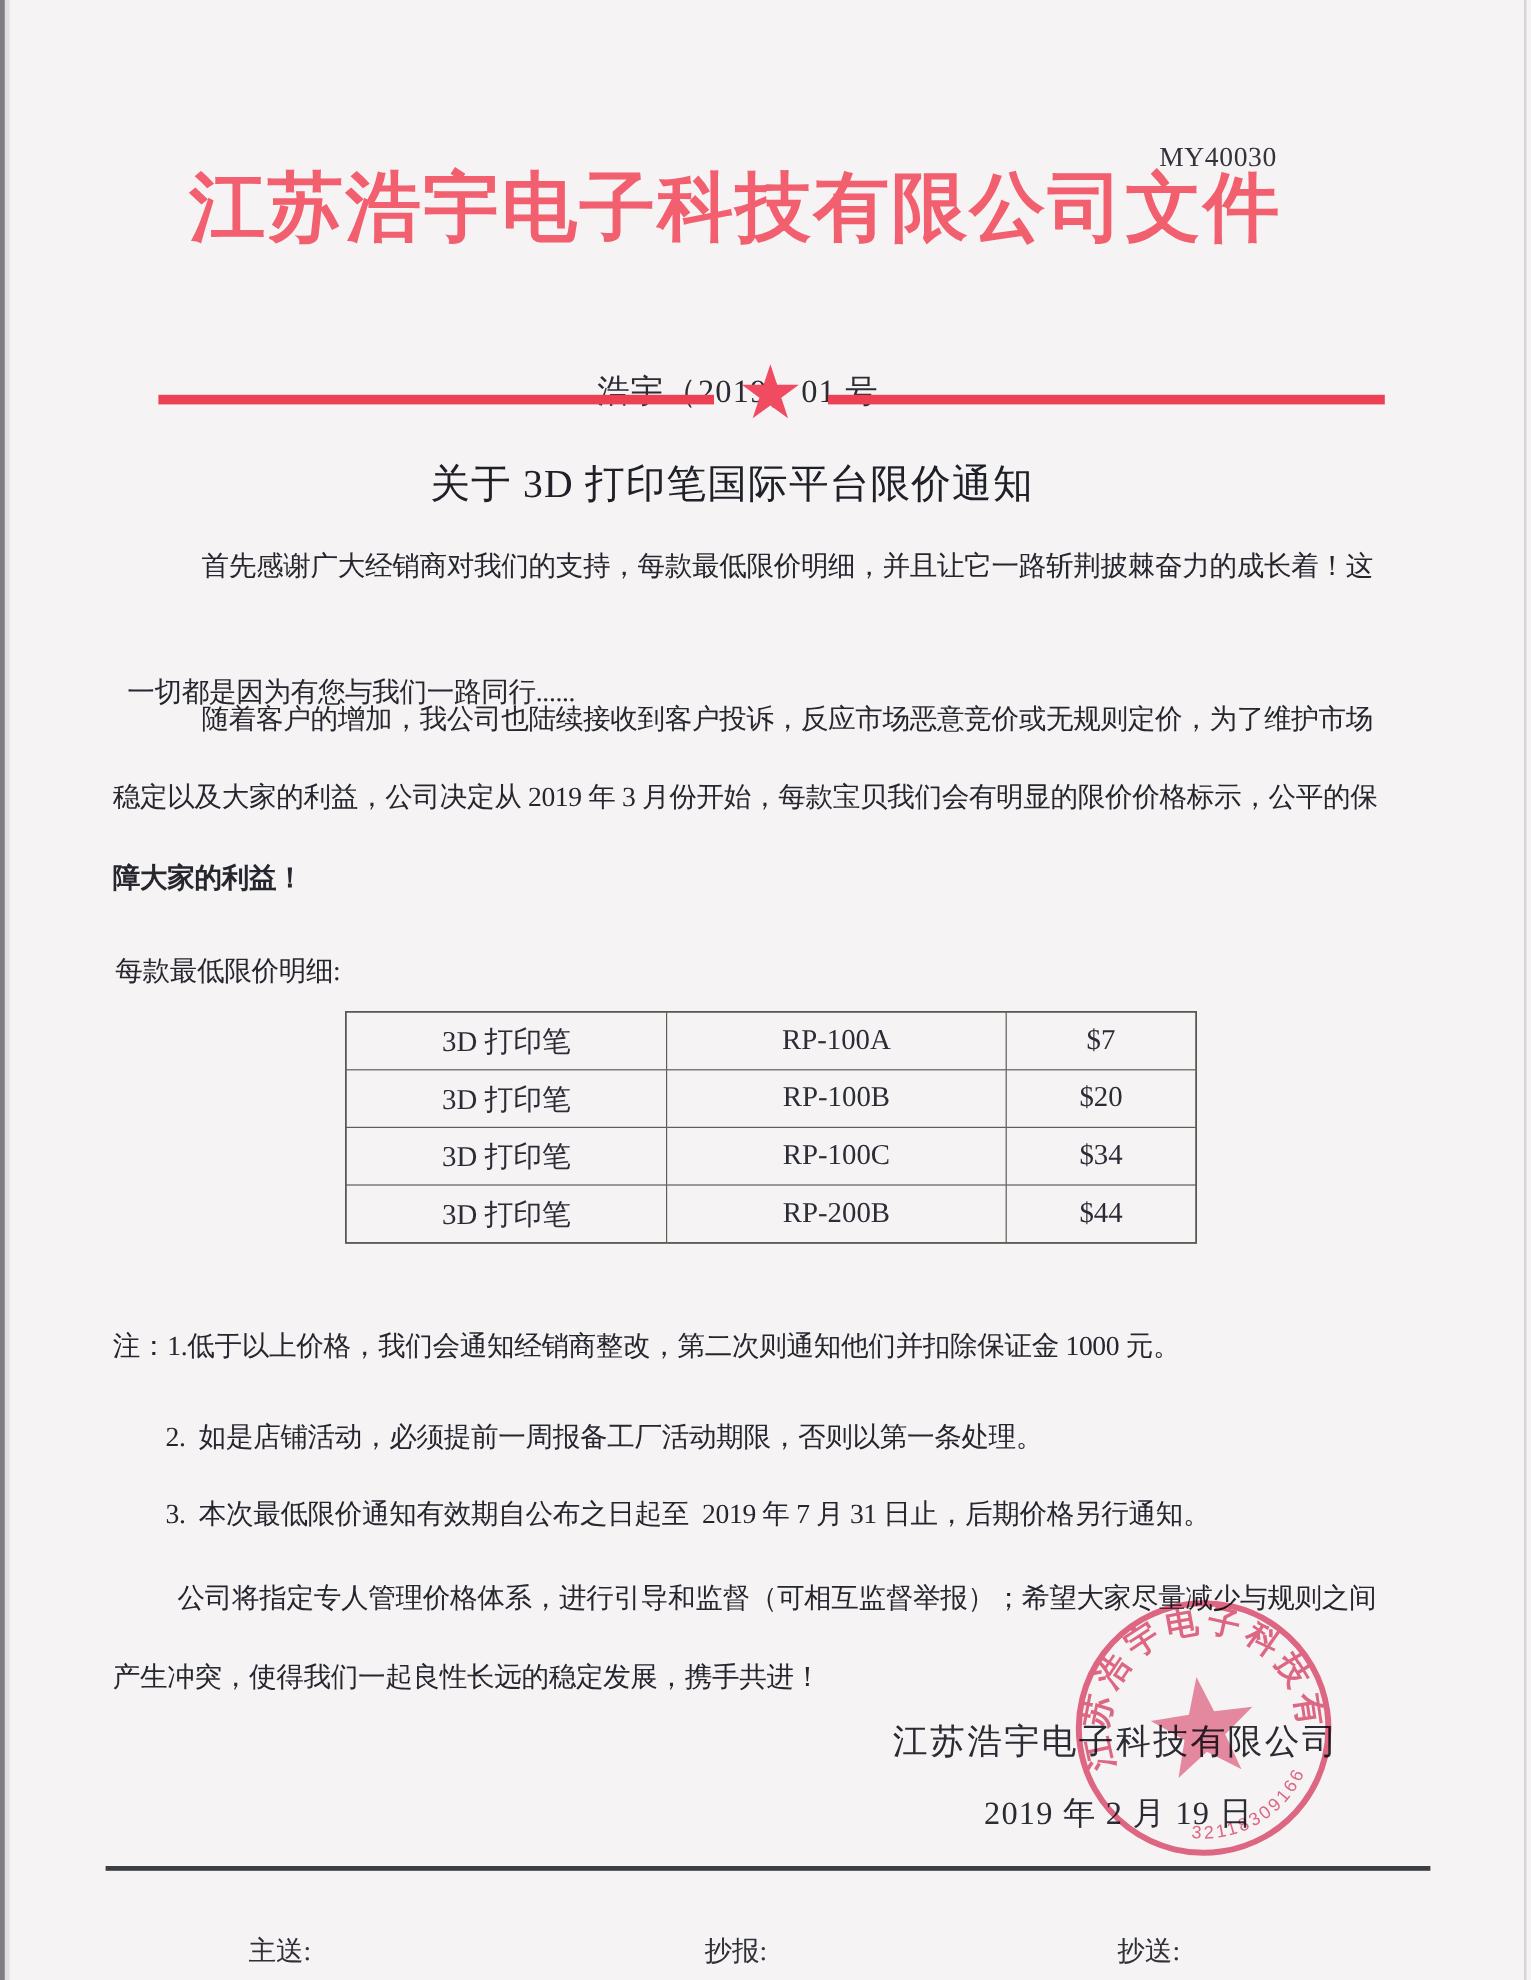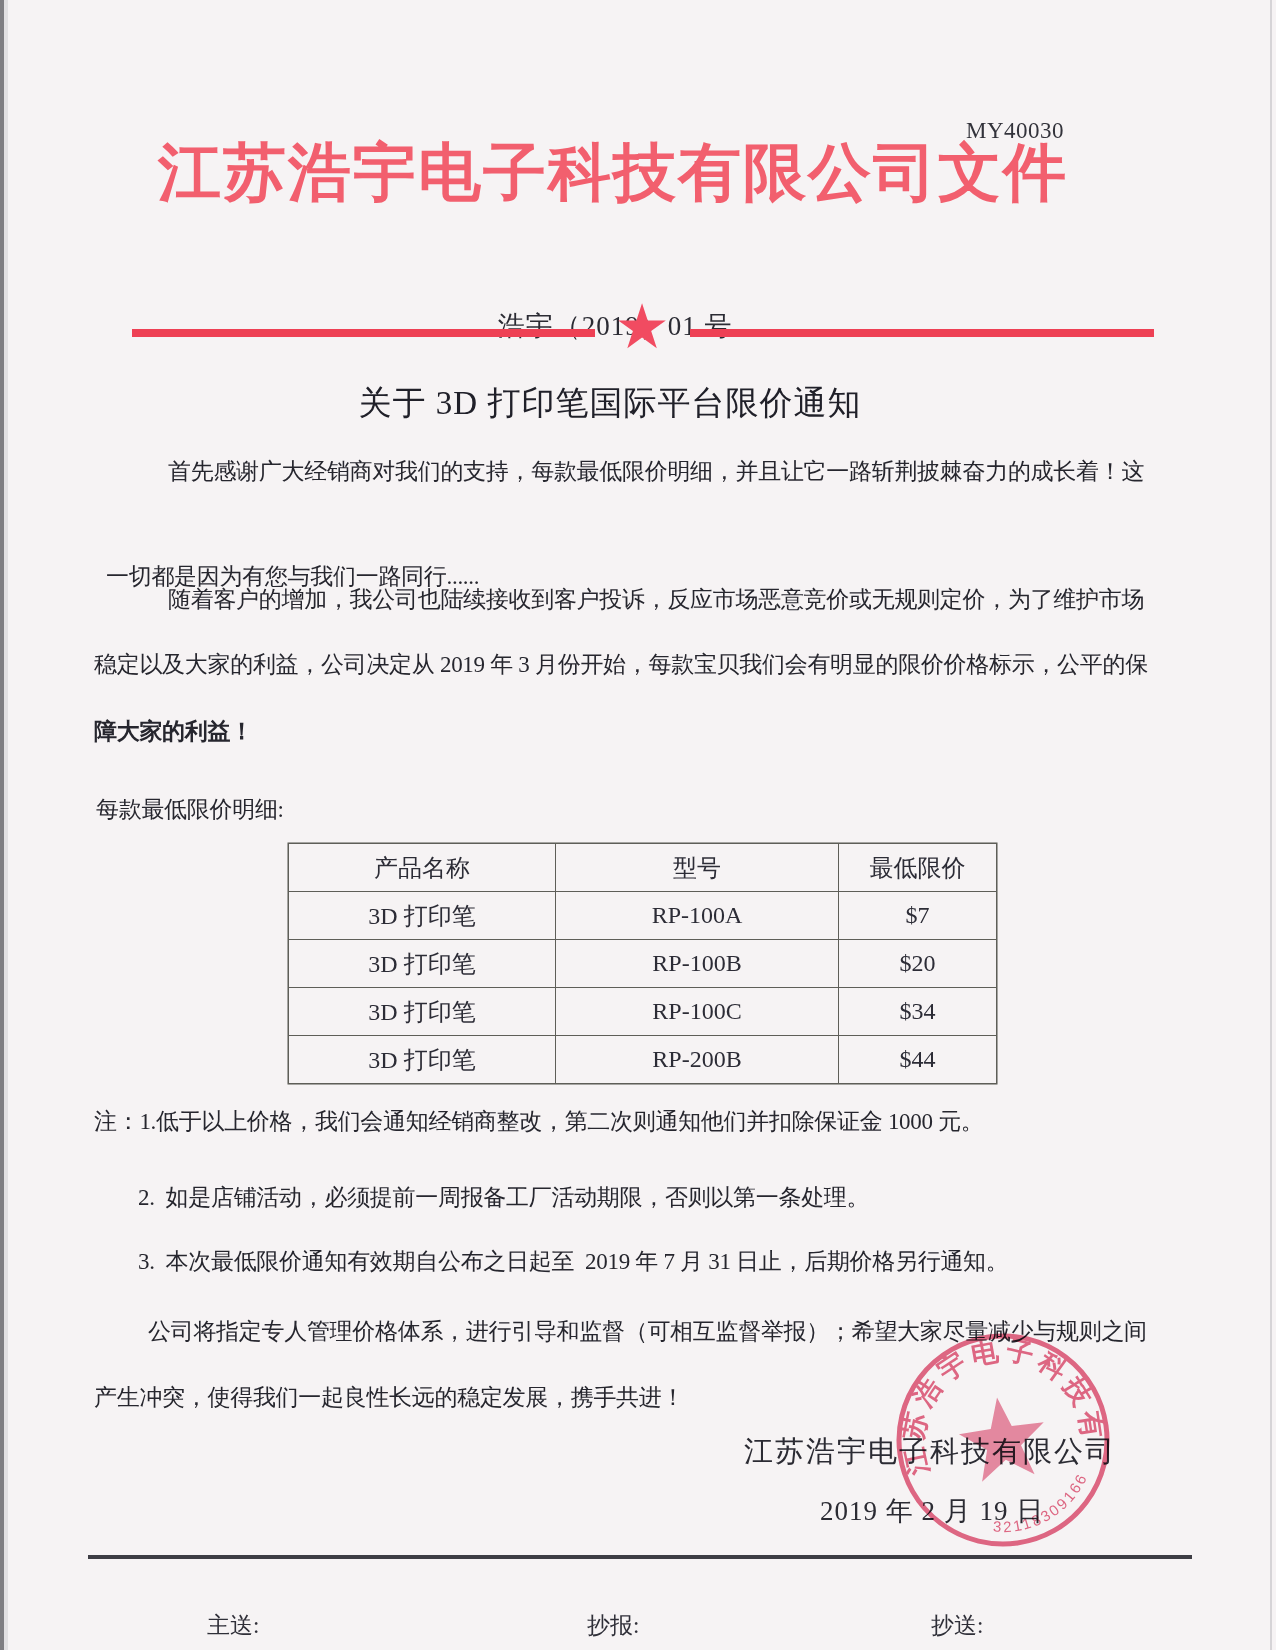--- a/index.html
+++ b/index.html
@@ -68,25 +68,20 @@
 <div class="abs line" style="left:94px;top:716px;font-weight:bold;">障大家的利益！</div>
 <div class="abs line" style="left:96px;top:794px;">每款最低限价明细:</div>
 
 <table class="abs price-table">
   <colgroup>
       <col class="c1">
       <col class="c2">
       <col class="c3">
     </colgroup>
   <tbody>
-      <tr>
-    <th>产品名称</th>
-    <th>型号</th>
-    <th>最低限价</th>
-  </tr>
   <tr>
     <td>3D 打印笔</td>
     <td>RP-100A</td>
     <td>$7</td>
   </tr>
   <tr>
     <td>3D 打印笔</td>
     <td>RP-100B</td>
     <td>$20</td>
   </tr>

